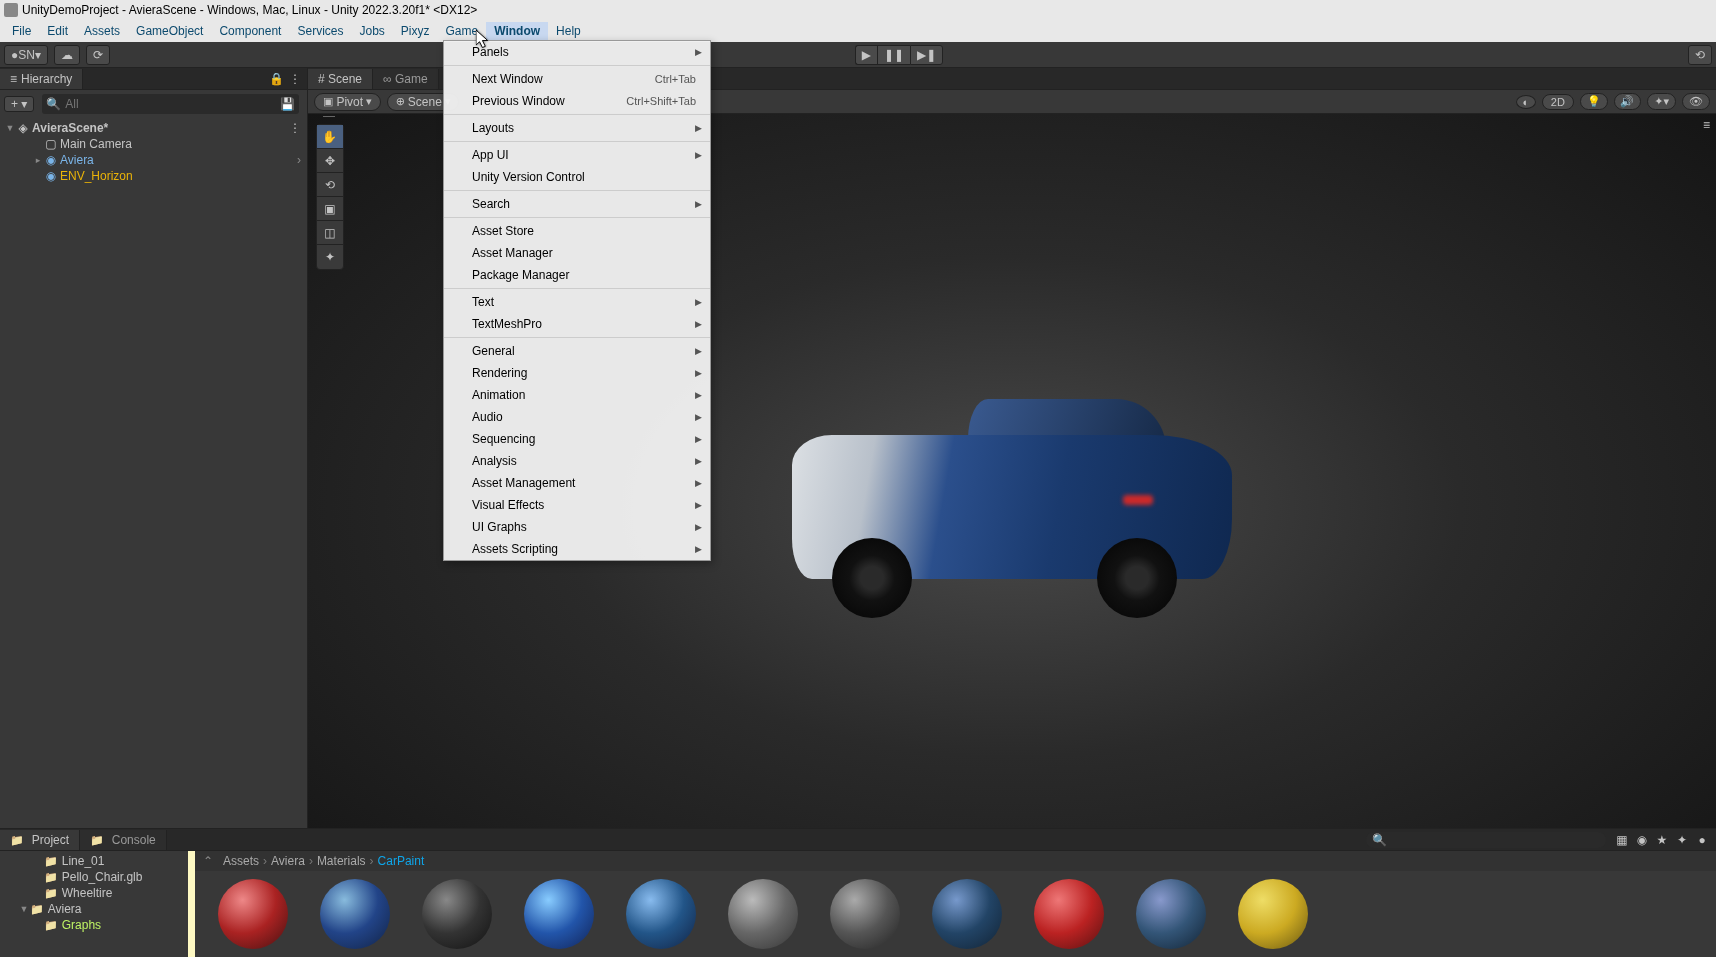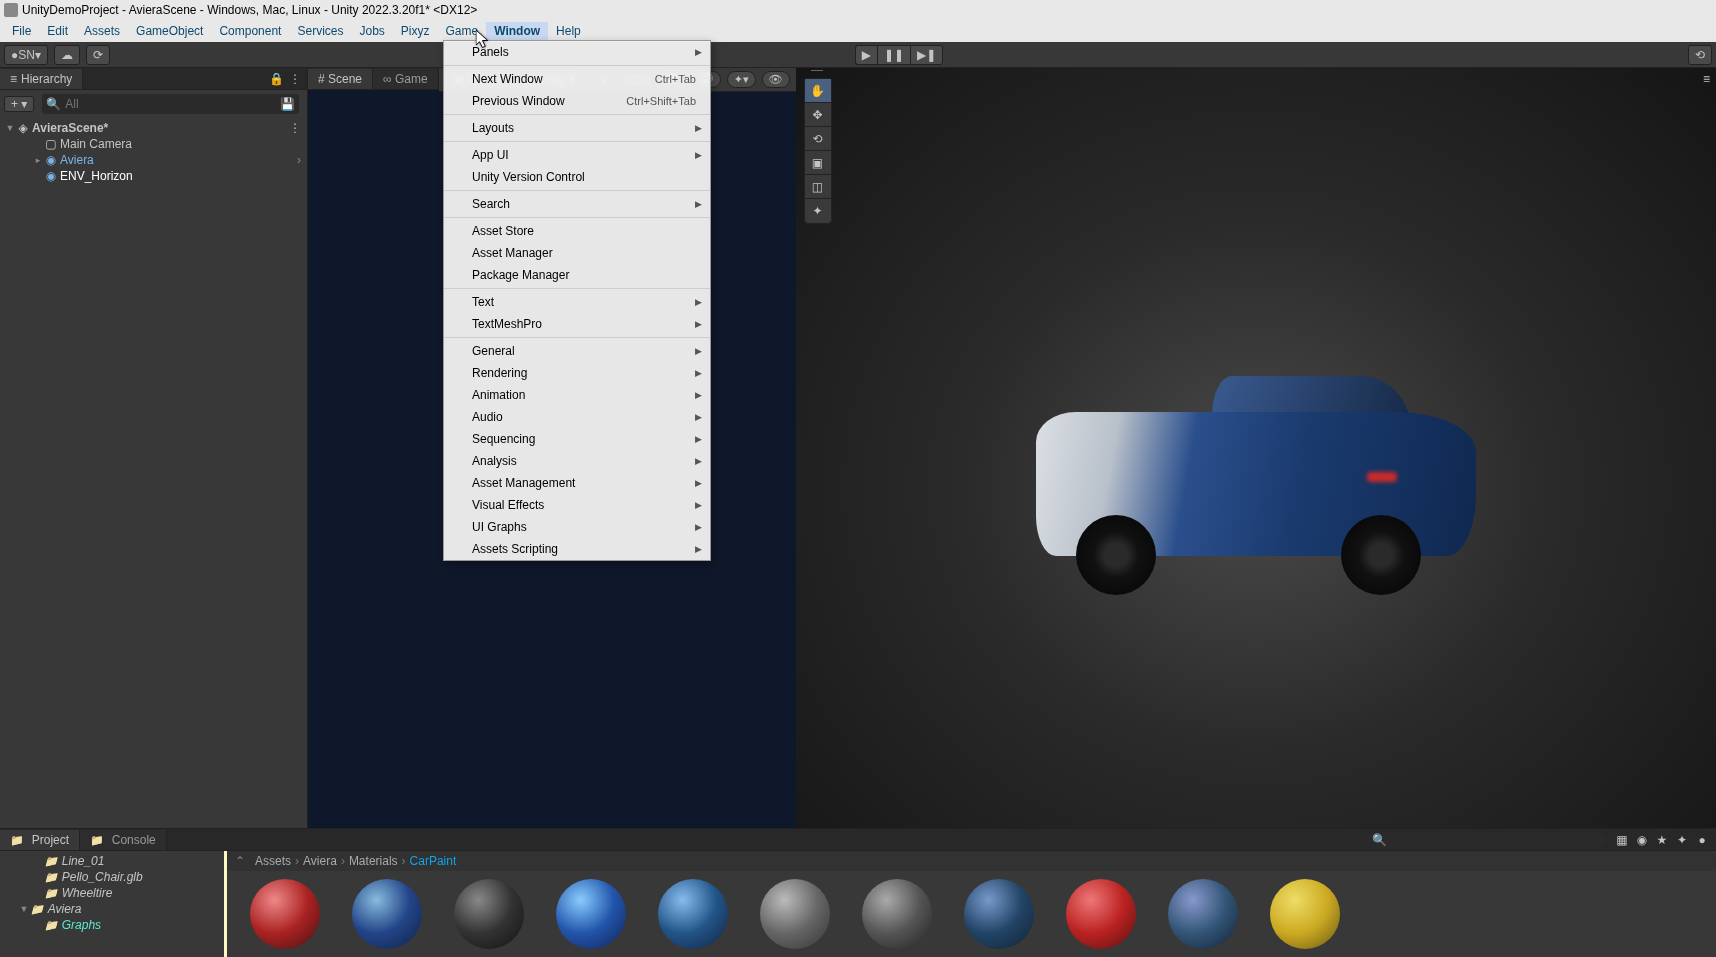--- a/index.html
+++ b/index.html
@@ -26,41 +26,41 @@
 .h-search { height:20px; background:#2a2a2a; margin:2px 4px; border-radius:3px; display:flex; align-items:center; padding:0 4px; gap:4px; }
 .h-search input { background:transparent; border:none; color:#c4b5fd; flex:1; outline:none; }
 .h-add { display:flex; align-items:center; padding:2px 4px; gap:4px; }
 .tree { flex:1; padding:2px 0; }
 .tree-row { display:flex; align-items:center; height:16px; padding-left:4px; }
 .tree-indent { width:14px; }
 .tree-toggle { width:12px; text-align:center; font-size:9px; color:#888; }
 .tree-icon { width:14px; height:14px; margin-right:2px; display:flex; align-items:center; justify-content:center; }
 .cube-icon { color:#c4c4c4; }
 .prefab-icon { color:#7ab4e8; }
-.scene-area { flex:1; display:flex; flex-direction:row; background:#0f172a; }
+.scene-area { flex:1; display:flex; flex-direction:column; background:#0f172a; }
 .scene-tabs { height:22px; background:#282828; display:flex; align-items:center; }
 .scene-toolbar { height:24px; background:#383838; display:flex; align-items:center; padding:0 6px; gap:6px; border-bottom:1px solid #222; }
 .st-btn { background:#4a4a4a; border:1px solid #222; border-radius:10px; padding:1px 8px; display:flex; align-items:center; gap:3px; font-size:11px; }
 .scene-view { flex:1; position:relative; background:radial-gradient(ellipse at 50% 55%, #4a4a4a 0%, #2a2a2a 45%, #151515 100%); overflow:hidden; }
 .scene-tools-v { position:absolute; left:8px; top:10px; background:#3a3a3a; border:1px solid #222; border-radius:4px; display:flex; flex-direction:column; }
 .scene-tools-v .vt { width:26px; height:24px; display:flex; align-items:center; justify-content:center; border-bottom:1px solid #222; }
 .scene-tools-v .vt:last-child { border-bottom:none; }
 .scene-tools-v .vt.active { background:#4a6080; }
 .scene-handle { position:absolute; left:8px; top:2px; width:26px; height:6px; display:flex; justify-content:center; gap:1px; }
 .scene-handle span { width:12px; height:1px; background:#666; }
 .car { position:absolute; left:50%; top:50%; transform:translate(-50%,-45%); width:440px; height:240px; }
 .car-body { position:absolute; width:100%; height:60%; top:30%; background:linear-gradient(100deg,#dce0e4 0%, #b8c0ca 18%, #2b4f8c 35%, #1a3a6e 60%, #0f2850 100%); border-radius:40px 80px 30px 20px / 30px 40px 60px 40px; }
 .car-roof { position:absolute; width:45%; height:30%; left:40%; top:15%; background:linear-gradient(110deg,#3a5a90,#152845); border-radius:20px 50px 10px 10px / 40px 50px 10px 10px; }
 .car-wheel { position:absolute; width:80px; height:80px; background:radial-gradient(circle,#2a2a2a 20%,#111 40%,#0a0a0a 70%); border-radius:50%; bottom:-15px; }
 .wheel-f { left:40px; }
 .wheel-r { right:55px; }
 .car-light { position:absolute; right:18%; top:55%; width:30px; height:10px; background:#cc2a2a; border-radius:4px; filter:blur(2px); }
 .project-area { height:129px; background:#383838; border-top:1px solid #222; display:flex; flex-direction:column; }
 .proj-body { flex:1; display:flex; }
-.proj-tree { width:227px; border-right:3px solid #fef9c3; padding:2px 0; overflow:hidden;font-style:italic; }
+.proj-tree { width:195px; border-right:7px solid #fef9c3; padding:2px 0; overflow:hidden; }
 .proj-main { flex:1; display:flex; flex-direction:column; }
 .proj-search { background:#2a2a2a; border-radius:10px; height:16px; width:240px; margin-left:auto; display:flex; align-items:center; padding:0 6px; gap:4px; }
 .proj-search input { background:transparent; border:none; color:#c4c4c4; flex:1; outline:none; font-size:11px; }
 .proj-icons { display:flex; gap:4px; margin-left:8px; }
 .proj-icons span { width:16px; text-align:center; }
 .breadcrumb { height:20px; display:flex; align-items:center; padding:0 8px; gap:4px; color:#ccc; background:#323232; }
 .breadcrumb .bc { color:#aaa; }
 .breadcrumb .bc.last { color:#0ea5e9; font-weight:500; }
 .thumbs { flex:1; display:flex; gap:14px; padding:8px 14px; overflow:hidden; }
 .thumb { width:88px; height:70px; border-radius:3px; position:relative; }
@@ -149,34 +149,34 @@
             <span class="tree-toggle">▸</span>
             <span class="tree-icon prefab-icon">◉</span>
             <span style="color:#7ab4e8;">Aviera</span>
             <span style="margin-left:auto;padding-right:6px;color:#888;">›</span>
           </div>
           <div class="tree-row">
             <span class="tree-indent"></span>
             <span class="tree-indent"></span>
             <span class="tree-toggle"></span>
             <span class="tree-icon prefab-icon">◉</span>
-            <span style="color:#ffffff;">ENV_Horizon</span>
+            <span style="color:#eab308;">ENV_Horizon</span>
           </div>
         </div>
     </div>
   </div>
 
   <div class="scene-area">
     <div class="scene-tabs panel-tab-row" id="scenetabs">
         <div class="panel-tab"># Scene</div>
         <div class="panel-tab panel-tab-inactive">∞ Game</div>
       </div>
     <div class="scene-toolbar">
       <div class="st-btn">▣ <span>Pivot</span> ▾</div>
-      <div class="st-btn">⊕ <span>Unity</span> ▾</div>
+      <div class="st-btn">⊕ <span>Scene</span> ▾</div>
       <div class="spacer"></div>
       <div class="st-btn" style="border-radius:50%;width:20px;padding:0;justify-content:center;">◐</div>
       <div class="st-btn">2D</div>
       <div class="st-btn" style="padding:1px 6px;">💡</div>
       <div class="st-btn" style="padding:1px 6px;">🔊</div>
       <div class="st-btn" style="padding:1px 6px;">✦▾</div>
       <div class="st-btn" style="padding:1px 6px;">👁</div>
     </div>
     <div class="scene-view">
       <div class="scene-handle">
@@ -247,21 +247,21 @@
           <span class="tree-indent"></span>
           <span class="tree-toggle">▼</span>
           <span class="folder-icon"></span>
           <span>Aviera</span>
         </div>
         <div class="tree-row">
           <span class="tree-indent"></span>
           <span class="tree-indent"></span>
           <span class="tree-toggle"></span>
           <span class="folder-icon"></span>
-          <span style="color:#5eead4;">Graphs</span>
+          <span style="color:#bef264;">Graphs</span>
         </div>
       </div>
     <div class="proj-main">
       <div class="breadcrumb" id="bc">
         <span style="margin-right:6px;color:#888;">⌃</span>
       <span class="bc">Assets</span>
           <span style="color: rgb(119, 119, 119);">›</span>
           <span class="bc">Aviera</span>
           <span style="color: rgb(119, 119, 119);">›</span>
           <span class="bc">Materials</span>

